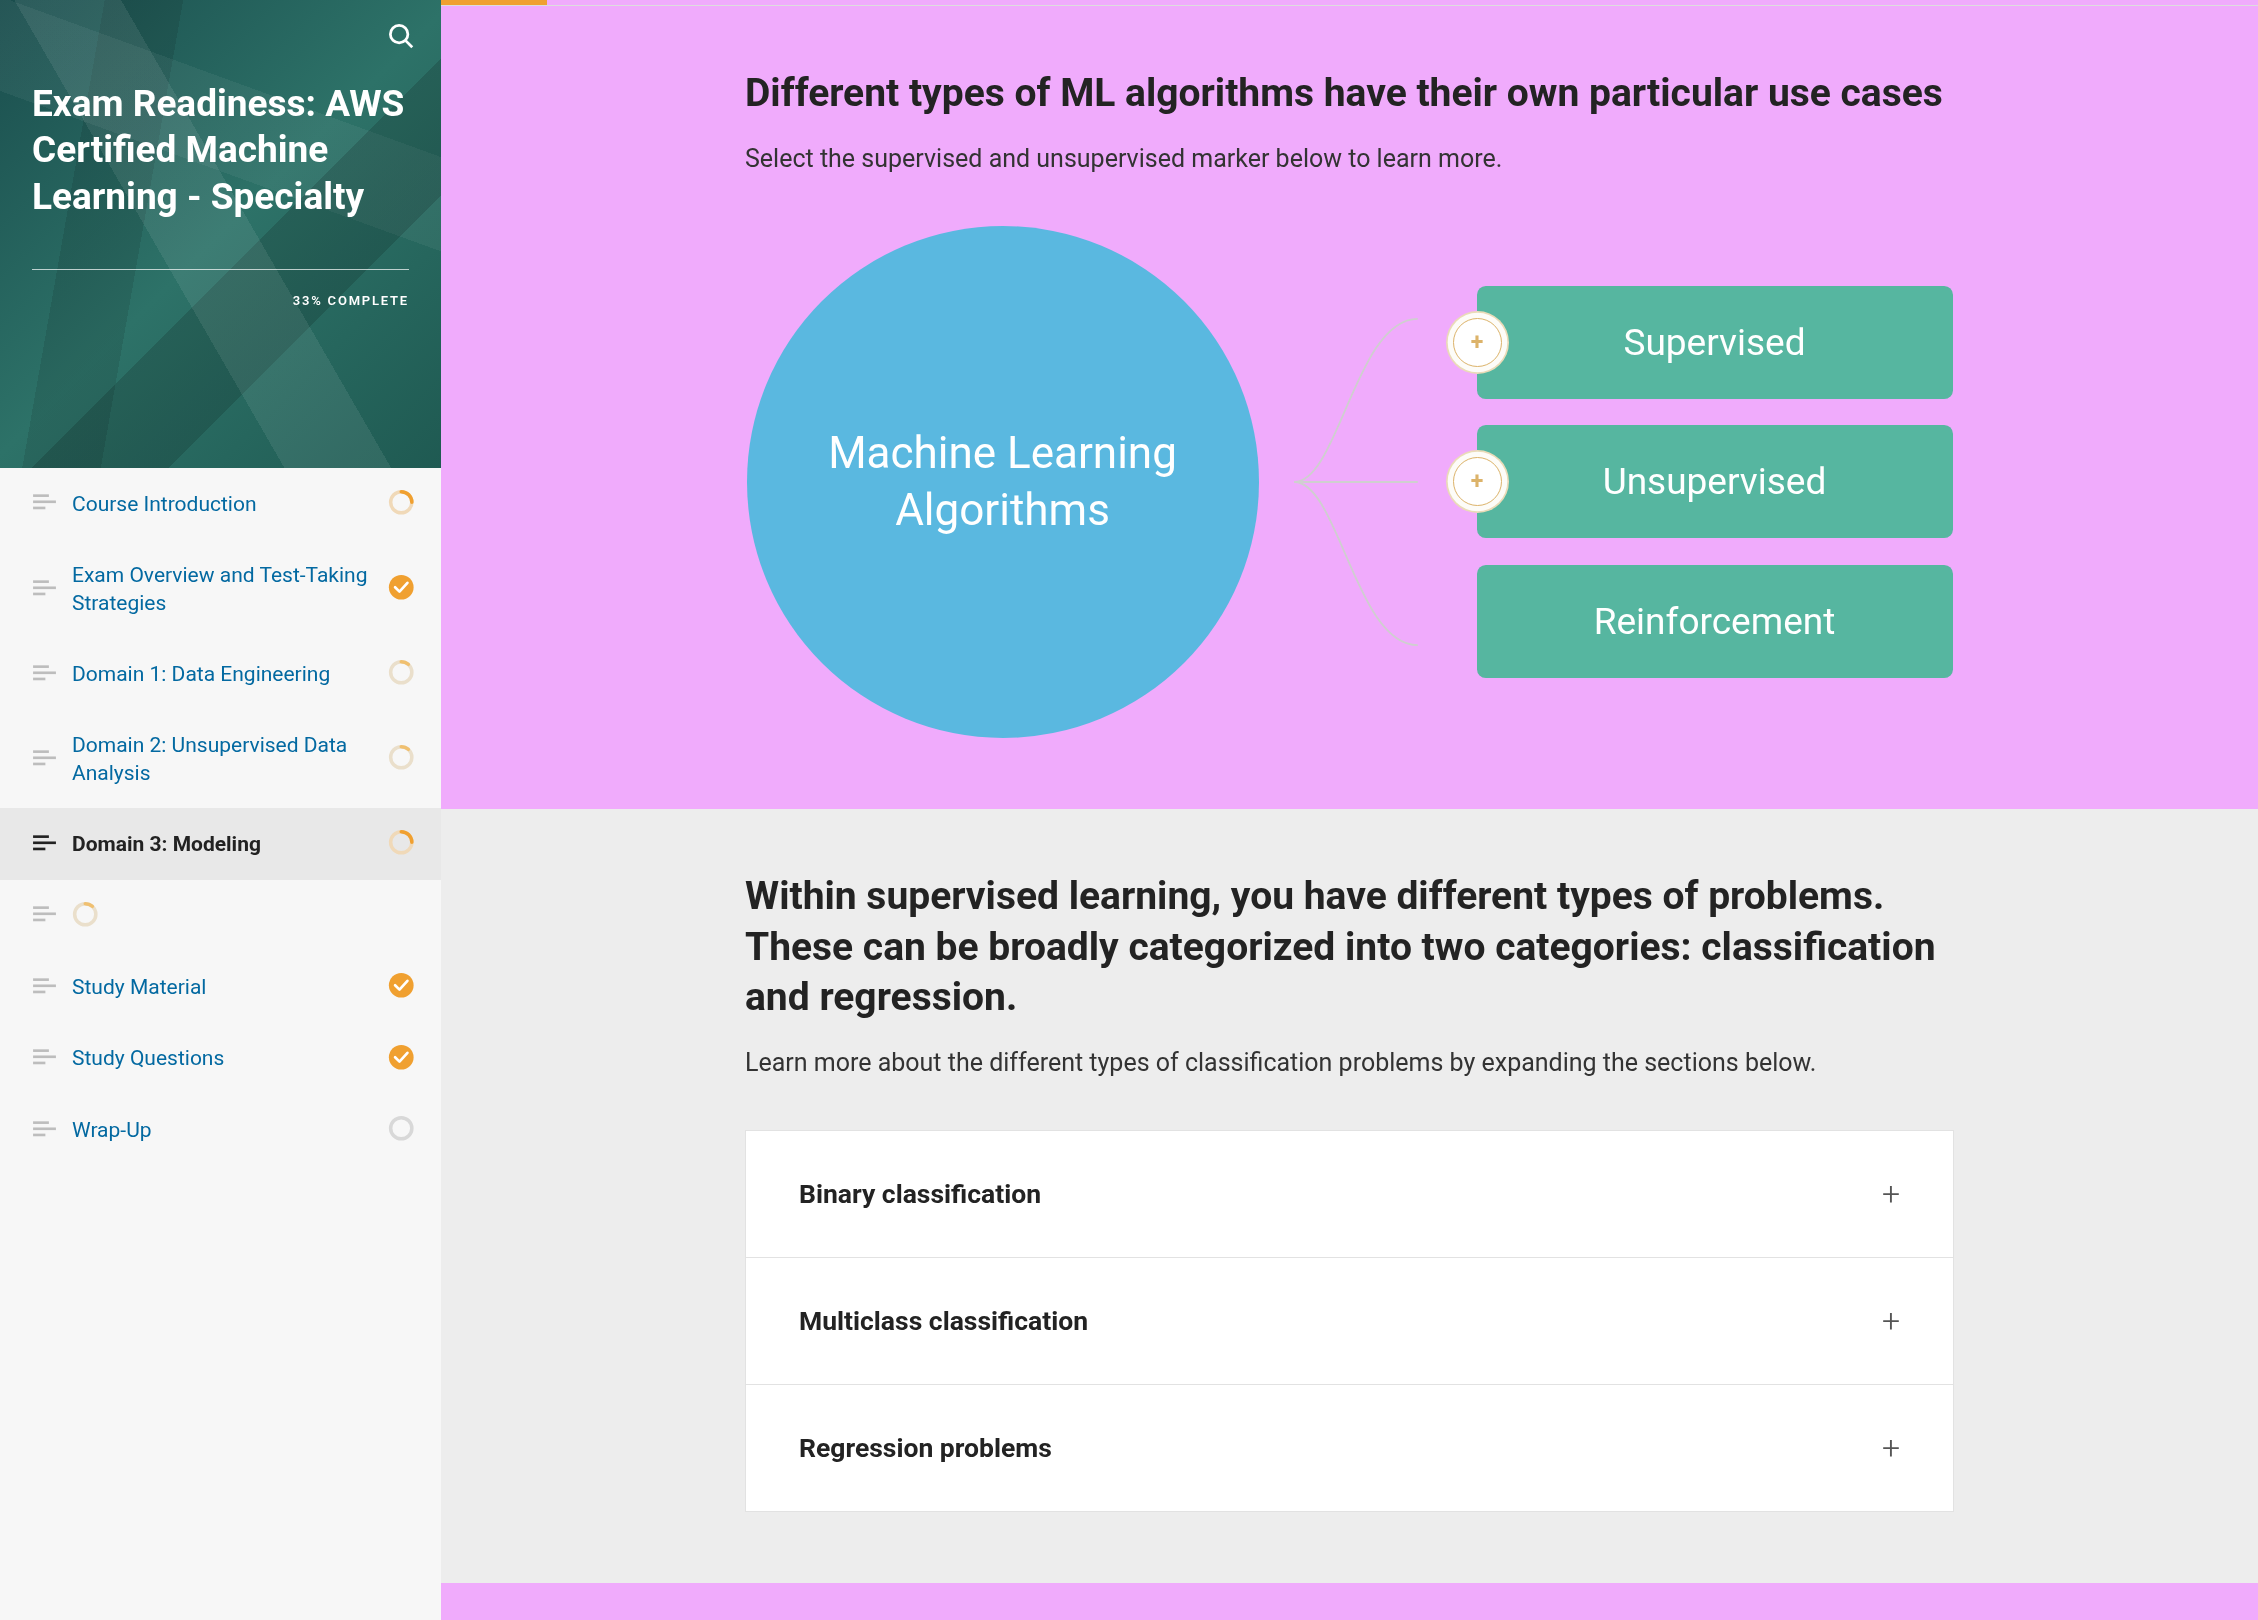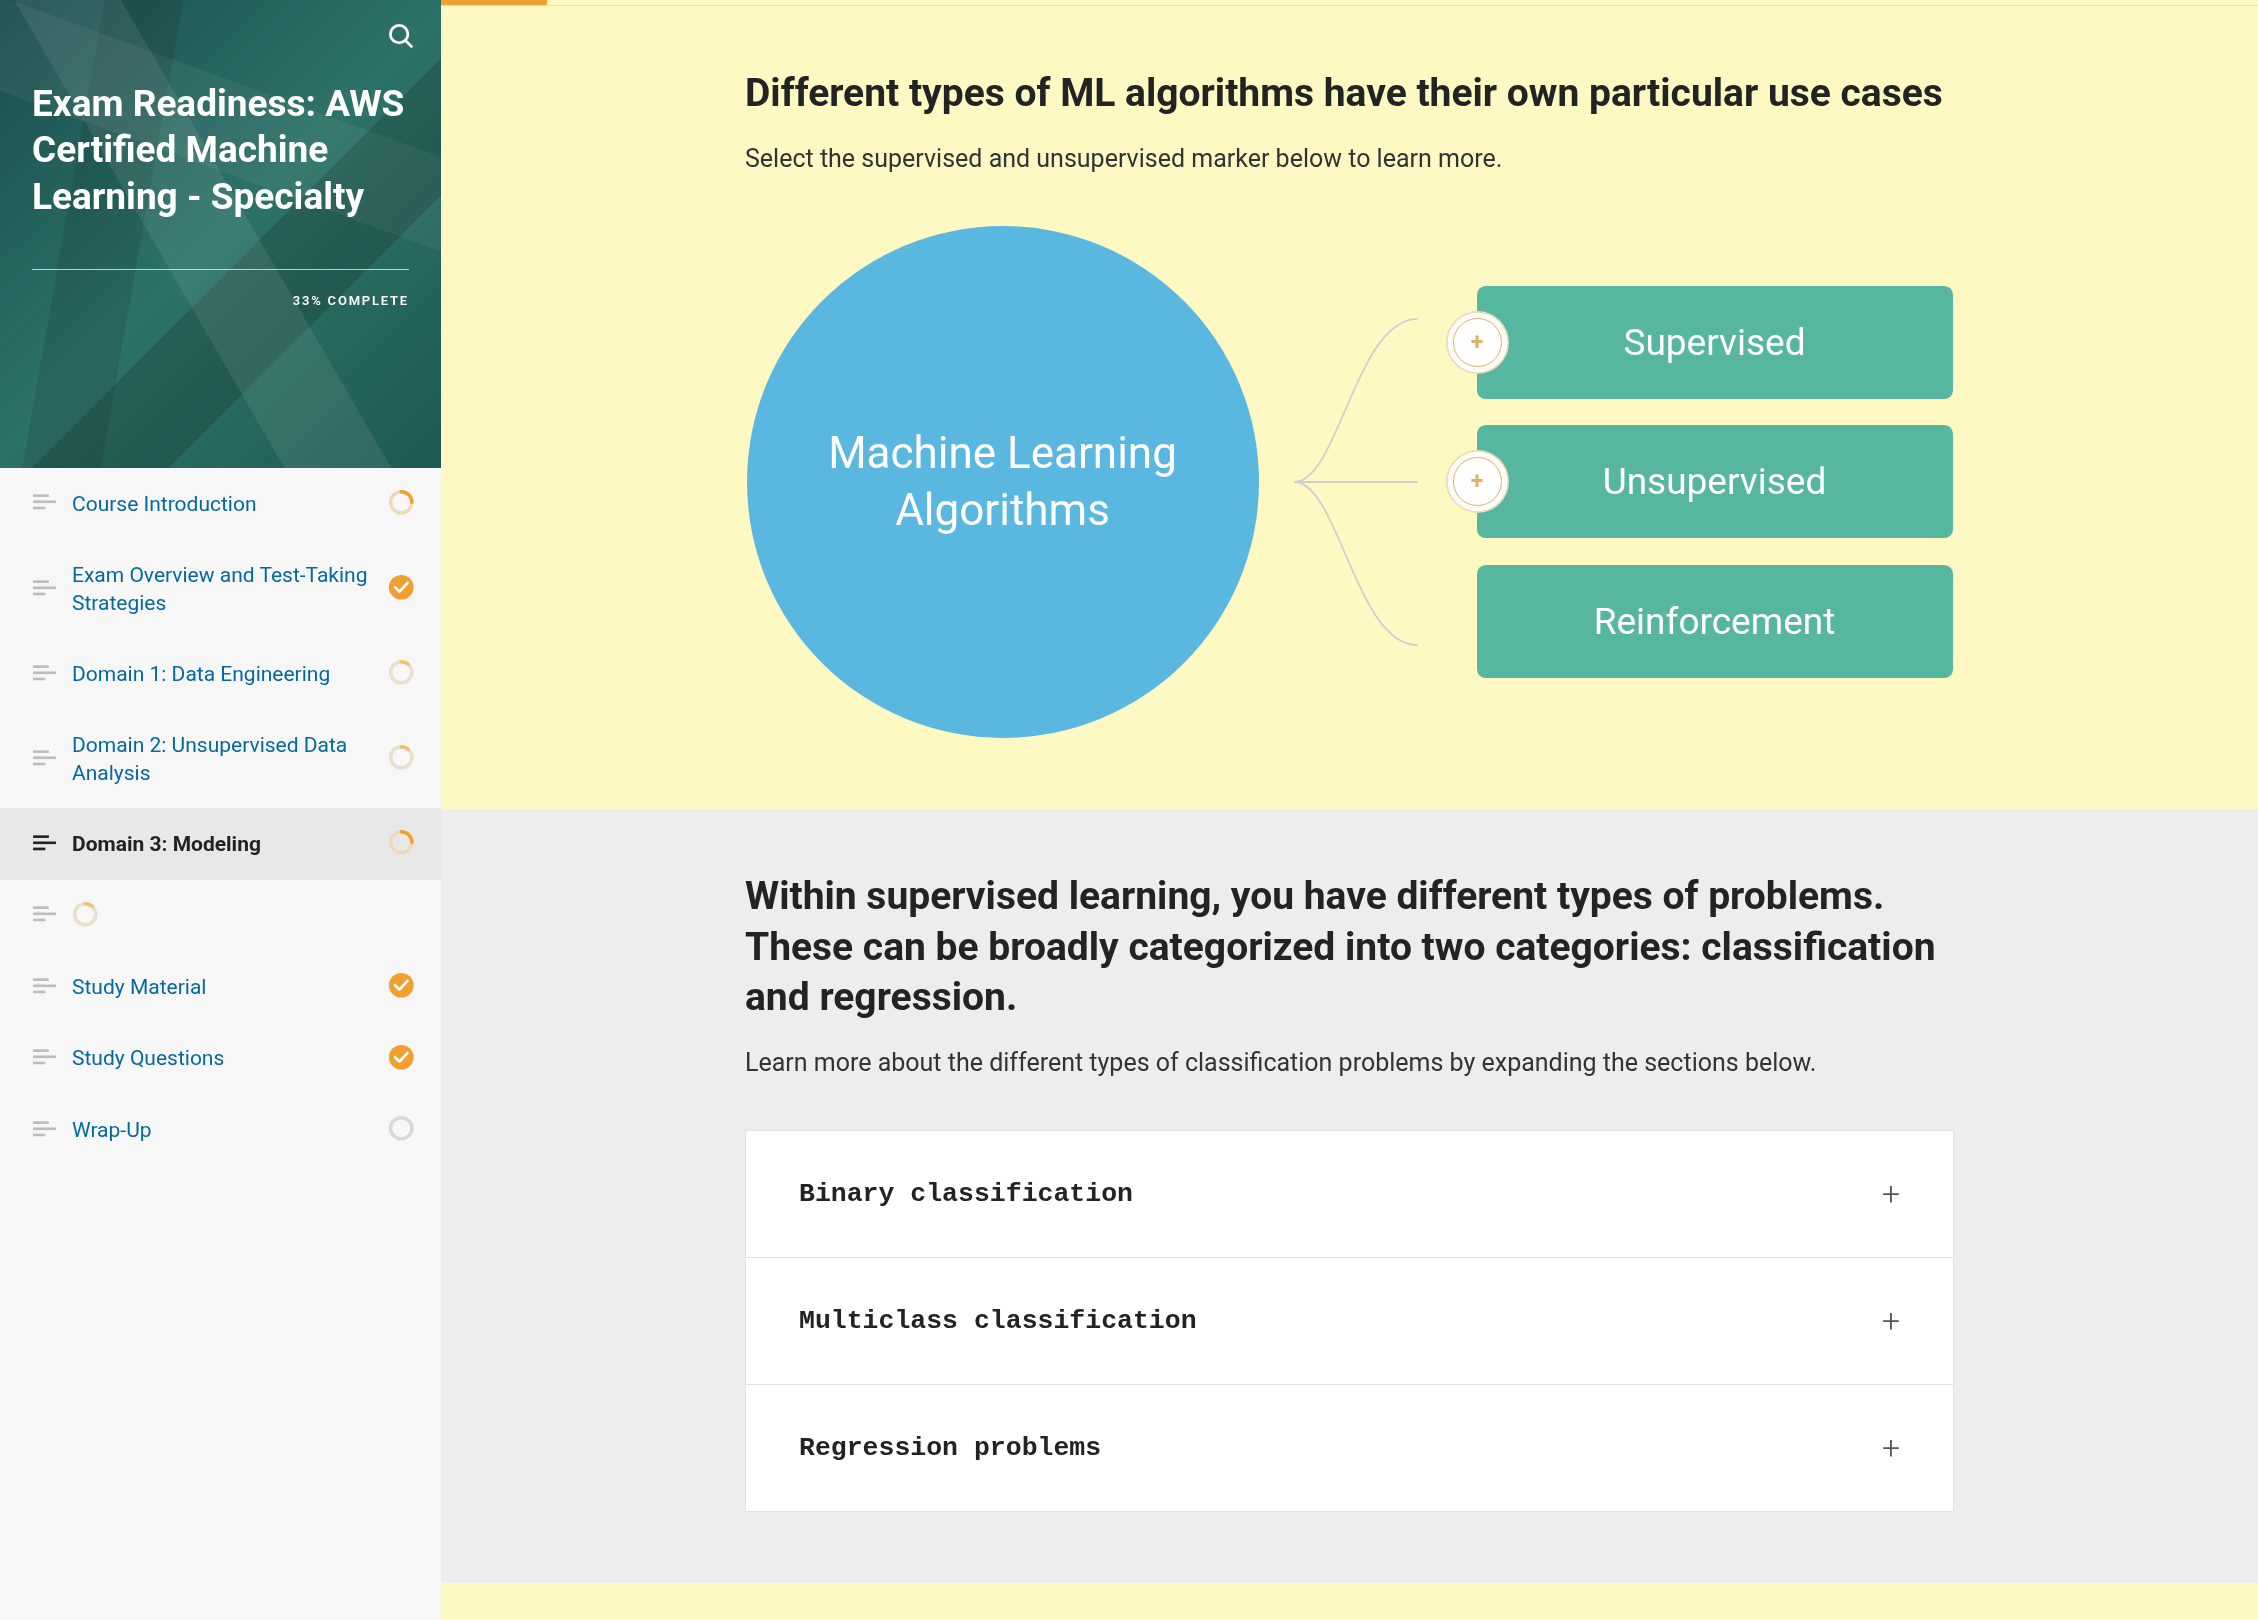--- a/index.html
+++ b/index.html
@@ -84,21 +84,21 @@
   font-size: 21px;
   color: #0369a1;
   font-weight: 400;
   line-height: 1.35;
 }
 .nav-status { flex-shrink: 0; }
 .main {
   flex: 1;
   height: 100%;
   overflow-y: auto;
-  background: #fef9c3;
+  background: #f0abfc;
 }
 .top-strip { height: 5.3px; background: #f0a030; width: 106px; }
 .top-border { height: 0.9px; background: #ddd; margin-top: 0; }
 .section {
   padding: 62px 0 71px 0;
 }
 .section-inner {
   max-width: 1262px;
   margin: 0 auto;
   padding: 0 26.5px;
@@ -186,21 +186,21 @@
 }
 .acc-item {
   display: flex;
   align-items: center;
   justify-content: space-between;
   padding: 44px 53px;
   border-bottom: 0.9px solid #e2e2e2;
   cursor: pointer;
 }
 .acc-item:last-child { border-bottom: none; gap: 36px; }
-.acc-label { font-size: 26.5px; font-weight: 700; color: #232323; font-family: Liberation Mono, monospace; }
+.acc-label { font-size: 26.5px; font-weight: 700; color: #232323; }
 .acc-plus { font-size: 32px; color: #555; font-weight: 300; }
 </style>
 </head>
 <body>
 
 <aside class="sidebar">
   <div class="sidebar-header">
     <div class="search-icon-wrap">
       <svg width="30" height="30" viewBox="0 0 24 24" fill="none" stroke="#fff" stroke-width="2.2">
           <circle cx="10.5" cy="10.5" r="7"></circle>

